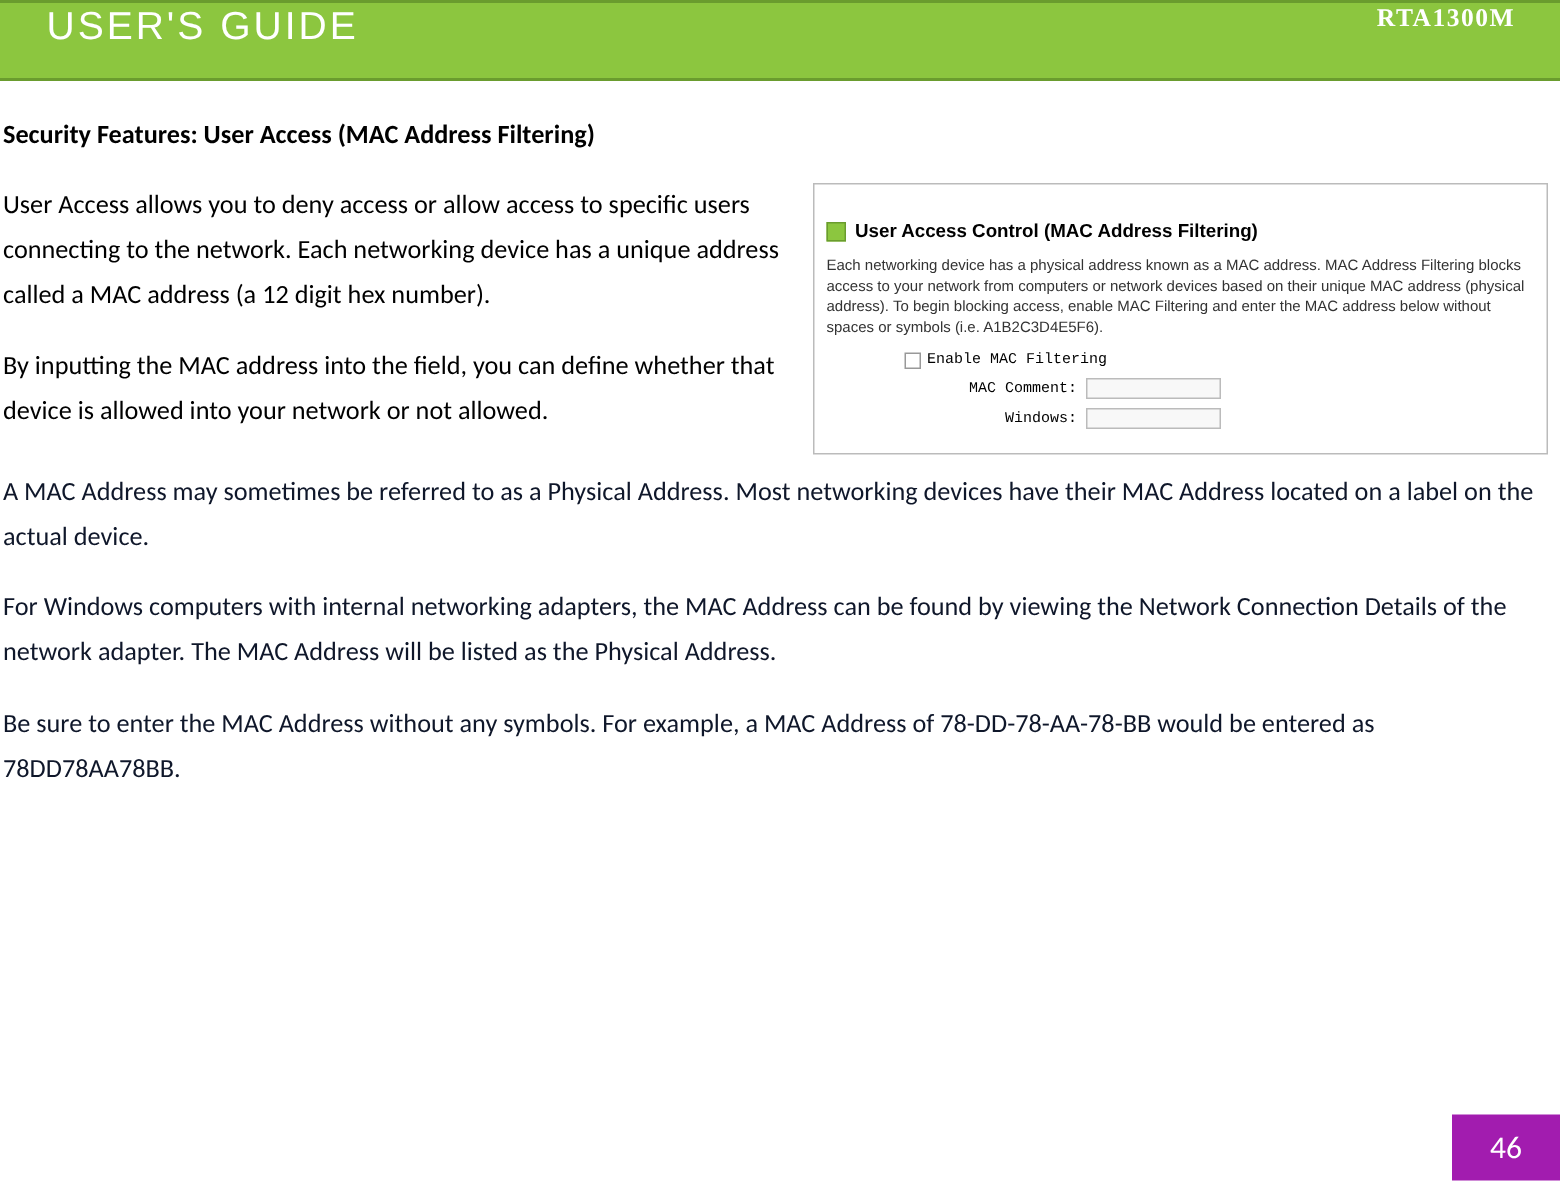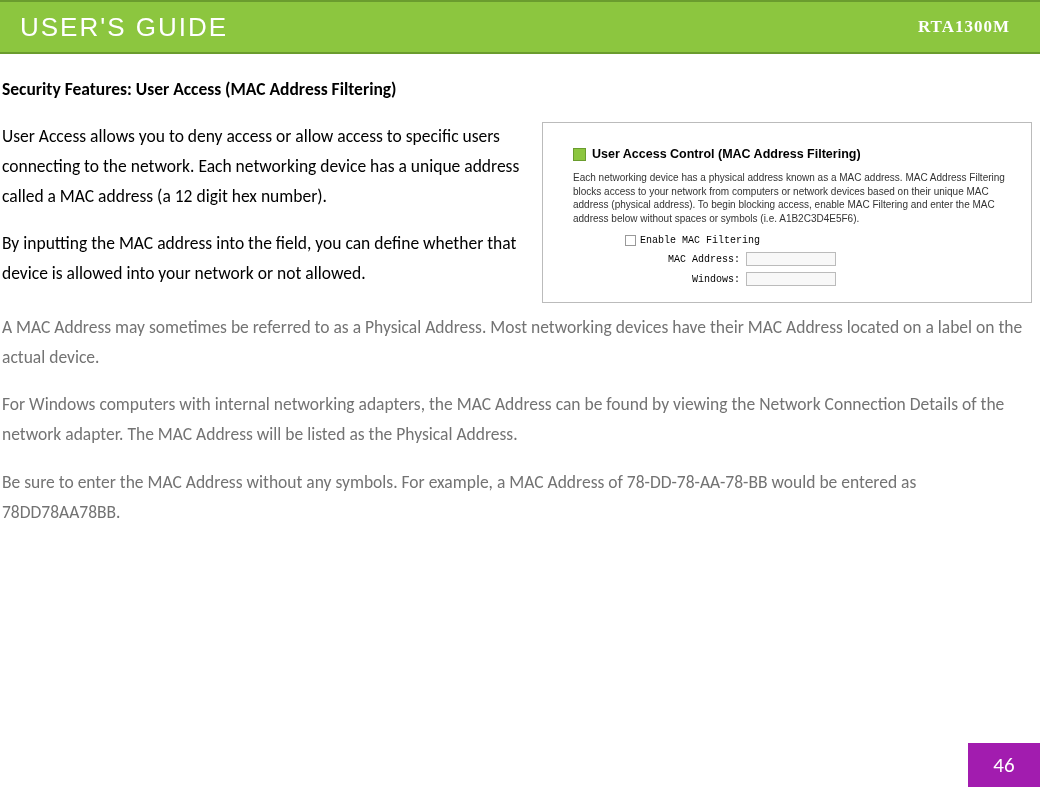--- a/index.html
+++ b/index.html
@@ -10,23 +10,23 @@
       background: #fff;
       position: relative;
     }
     .header-banner {
       background: #8cc63f;
       color: #fff;
       height: 54px;
       border-top: 2px solid #6a9c2e;
       border-bottom: 2px solid #6a9c2e;
       display: flex;
-      align-items: center;
+      align-items: flex-start;
       justify-content: space-between;
-      padding: 0 30px 0 20px;
+      padding: 0 30px 0 31px;
     }
     .header-title {
       font-size: 26px;
       font-weight: 300;
       letter-spacing: 2px;
       font-family: Arial, sans-serif;
     }
     .header-model {
       font-size: 17px;
       font-weight: 600;
@@ -38,41 +38,41 @@
       padding: 24px 8px 0 2px;
     }
     .section-heading {
       font-size: 17.5px;
       font-weight: 700;
       color: #000;
       margin-bottom: 22px;
     }
     .body-text {
       font-size: 17.5px;
-      color: #737373;
+      color: #0f172a;
       line-height: 1.7;
     }
     .text-wrap p { margin-bottom: 18px; }
     .body-text p { margin-bottom: 18px; }
     .top-layout {
       display: flex;
       gap: 4px;
       align-items: flex-start;
       margin-bottom: 6px;
     }
     .text-wrap {
       flex: 1;
       font-size: 17.5px;
       line-height: 1.7;
     }
     .screenshot-panel {
       width: 490px;
       border: 1px solid #bbb;
       background: #fff;
-      padding: 6px 6px 10px 22px;
+      padding: 6px 6px 10px 0;
     }
     .panel-title-row {
       display: flex;
       align-items: center;
       gap: 6px;
       margin: 18px 0 10px 8px;
     }
     .panel-square {
       width: 13px;
       height: 13px;
@@ -177,21 +177,21 @@
         <span class="panel-square"></span>
         <span class="panel-title">User Access Control (MAC Address Filtering)</span>
       </div>
       <div class="panel-desc">Each networking device has a physical address known as a MAC address. MAC Address Filtering blocks access to your network from computers or network devices based on their unique MAC address (physical address). To begin blocking access, enable MAC Filtering and enter the MAC address below without spaces or symbols (i.e. A1B2C3D4E5F6).</div>
       <div class="panel-form">
         <div class="panel-form-row">
           <span class="panel-checkbox"></span>
           <span class="panel-label-left">Enable MAC Filtering</span>
         </div>
         <div class="panel-form-row">
-          <span class="panel-label">MAC Address:</span>
+          <span class="panel-label">MAC Comment:</span>
           <span class="panel-input"></span>
         </div>
         <div class="panel-form-row">
           <span class="panel-label">Windows:</span>
           <span class="panel-input"></span>
         </div>
       </div>
     </div>
   </div>
 

